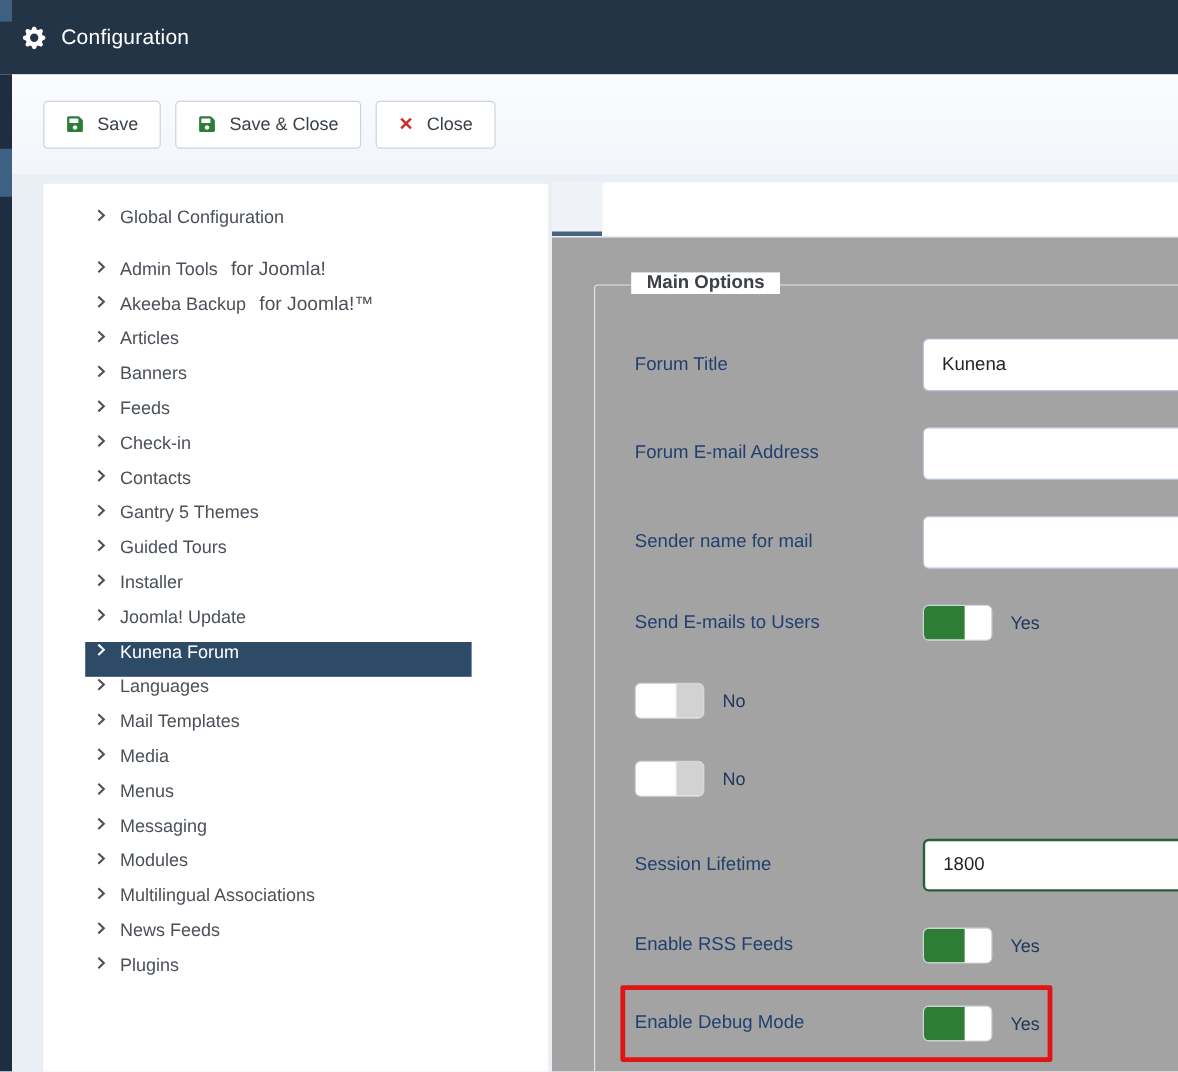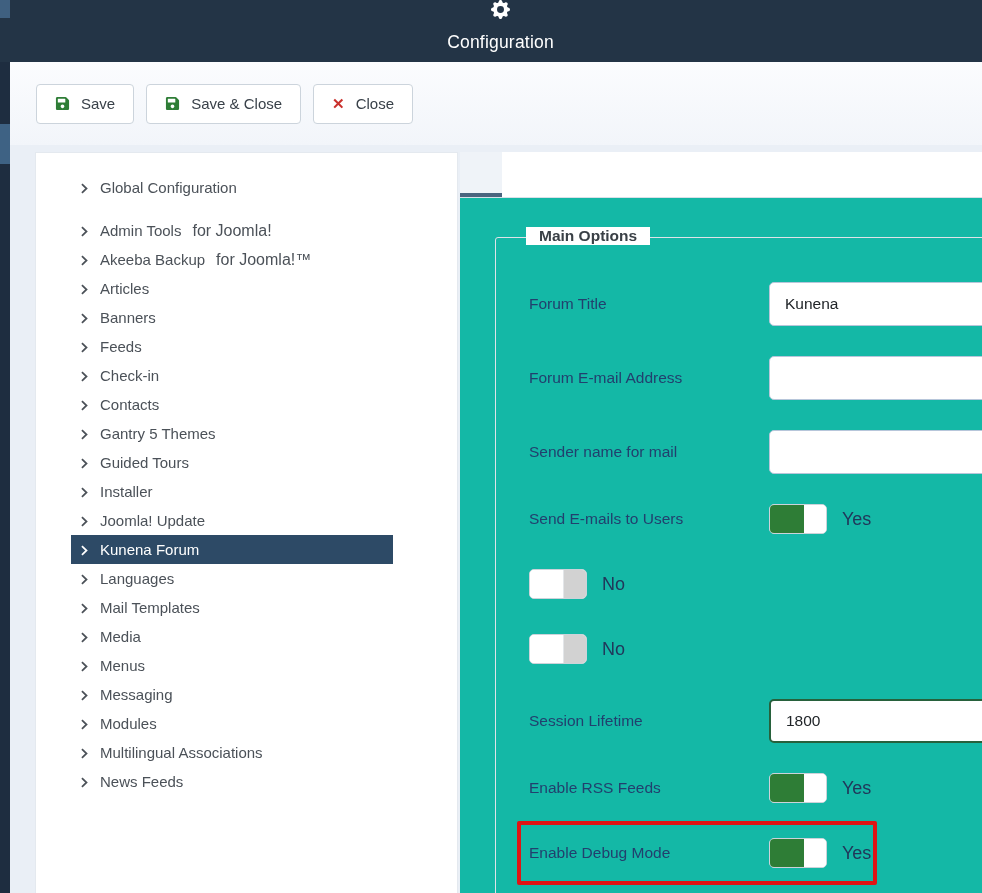--- a/index.html
+++ b/index.html
@@ -12,21 +12,20 @@
     background: #eaeff6;
   }
 
   
   .app-header {
     position: absolute; top: 0; left: 0; right: 0; height: 62px;
     background: var(--header_bg, #233446);
     display: flex; align-items: center;
     padding-left: 19px; gap: 13px;
     color: #fff;
-    flex-direction: column;
   }
   .app-header .gear { display: flex; }
   .app-title { font-size: 17.5px; letter-spacing: .2px; }
 
   
   .rail { position: absolute; left: 0; top: 62px; bottom: 0; width: 10px; background: #1e2d40; }
   .rail-notch-top { position: absolute; left: 0; top: 0; width: 10px; height: 18px; background: #3f6080; }
   .rail-notch { position: absolute; left: 0; top: 62px; width: 10px; height: 40px; background: #3e6284; }
 
   
@@ -50,21 +49,21 @@
     background: #fff; border: 1px solid #e4e9ef; border-bottom: none;
     padding: 16px 0 0 35px;
   }
   .side-heading {
     font-weight: 700; font-size: 15px; color: #212529;
     line-height: 20px; margin: 0 0 4px 0;
   }
   .side-heading.gap { margin-top: 14px; }
   .side-item {
     height: 29px; width: 322px;
-    display: flex; align-items: center; gap: 10px;
+    display: flex; gap: 10px;
     padding-left: 8px; font-size: 15px; color: #4b5158; cursor: pointer;
   }
   .side-item .chev { display: flex; margin-top: 1px; }
   .side-item .suffix { font-size: 16px; margin-left: 1px; }
   .side-item.active { background: var(--active_nav_bg, #2d4a66); color: #fff; }
 
   
   .tab-bar {
     position: absolute; left: 460px; top: 152px; right: 0; height: 46px;
     background: #fff; border-bottom: 1px solid #d9e0e8;
@@ -74,21 +73,21 @@
     padding: 0 21px; line-height: 46px; font-size: 15.5px;
     color: #24262a; cursor: pointer; white-space: nowrap;
   }
   .tab.active {
     color: var(--tab_active_blue, #2c66ad); font-weight: 700;
     background: #eff3f8;
     box-shadow: inset 0 -4px 0 var(--tab_underline, #4a647e);
   }
   .main-panel {
     position: absolute; left: 460px; top: 198px; right: 0; bottom: 0;
-    background: #14b8a6; overflow: hidden;
+    background: #a3a3a3; overflow: hidden;
   }
 
   
   .panel-box {
     position: relative;
     margin: 39px 0 0 35px; width: 720px; min-height: 720px;
     border: 1px solid #dfe3e8; border-radius: 3px;
     padding: 44px 0 30px 33px;
   }
   .panel-legend {
@@ -113,21 +112,21 @@
     width: 58px; height: 30px; flex: none;
     border: 1px solid #ccd3da; border-radius: 5px;
     background: #fff; display: flex; overflow: hidden; cursor: pointer;
   }
   .switch .a { width: 60%; height: 100%; }
   .switch .b { width: 40%; height: 100%; }
   .switch.on  .a { background: var(--accent_green, #2e7d36); }
   .switch.on  .b { background: #fff; }
   .switch.off .a { background: #fff; border-right: 1px solid #e3e6e9; }
   .switch.off .b { background: var(--toggle_off_gray, #d2d2d2); }
-  .f-state { margin-left: 15px; font-size: 18px; color: #21375a; }
+  .f-state { margin-left: 15px; font-size: 15px; color: #21375a; }
 
   .hl-box {
     position: absolute; left: -12px; top: -17px; width: 360px; height: 64px;
     border: 4px solid var(--highlight_red, #e01414); border-radius: 2px;
     pointer-events: none;
   }
 </style>
 </head>
 <body>
 
@@ -353,20 +352,29 @@
   </div>
     <div class="side-item">
     <span class="chev">
       <svg width="11" height="11" viewBox="0 0 12 12">
           <path d="M3.2 1.3 L8.2 6 L3.2 10.7" fill="none" stroke="currentColor" stroke-width="1.9"></path>
         </svg>
     </span>
     <span>News Feeds</span>
 
   </div>
+    <div class="side-item">
+    <span class="chev">
+      <svg width="11" height="11" viewBox="0 0 12 12">
+          <path d="M3.2 1.3 L8.2 6 L3.2 10.7" fill="none" stroke="currentColor" stroke-width="1.9"></path>
+        </svg>
+    </span>
+    <span>Plugins</span>
+
+  </div>
   </nav>
 
 <div class="tab-bar">
     <div class="tab active"></div>
     <div class="tab"></div>
     <div class="tab"></div>
     <div class="tab"></div>
     <div class="tab"></div>
   </div>
 

